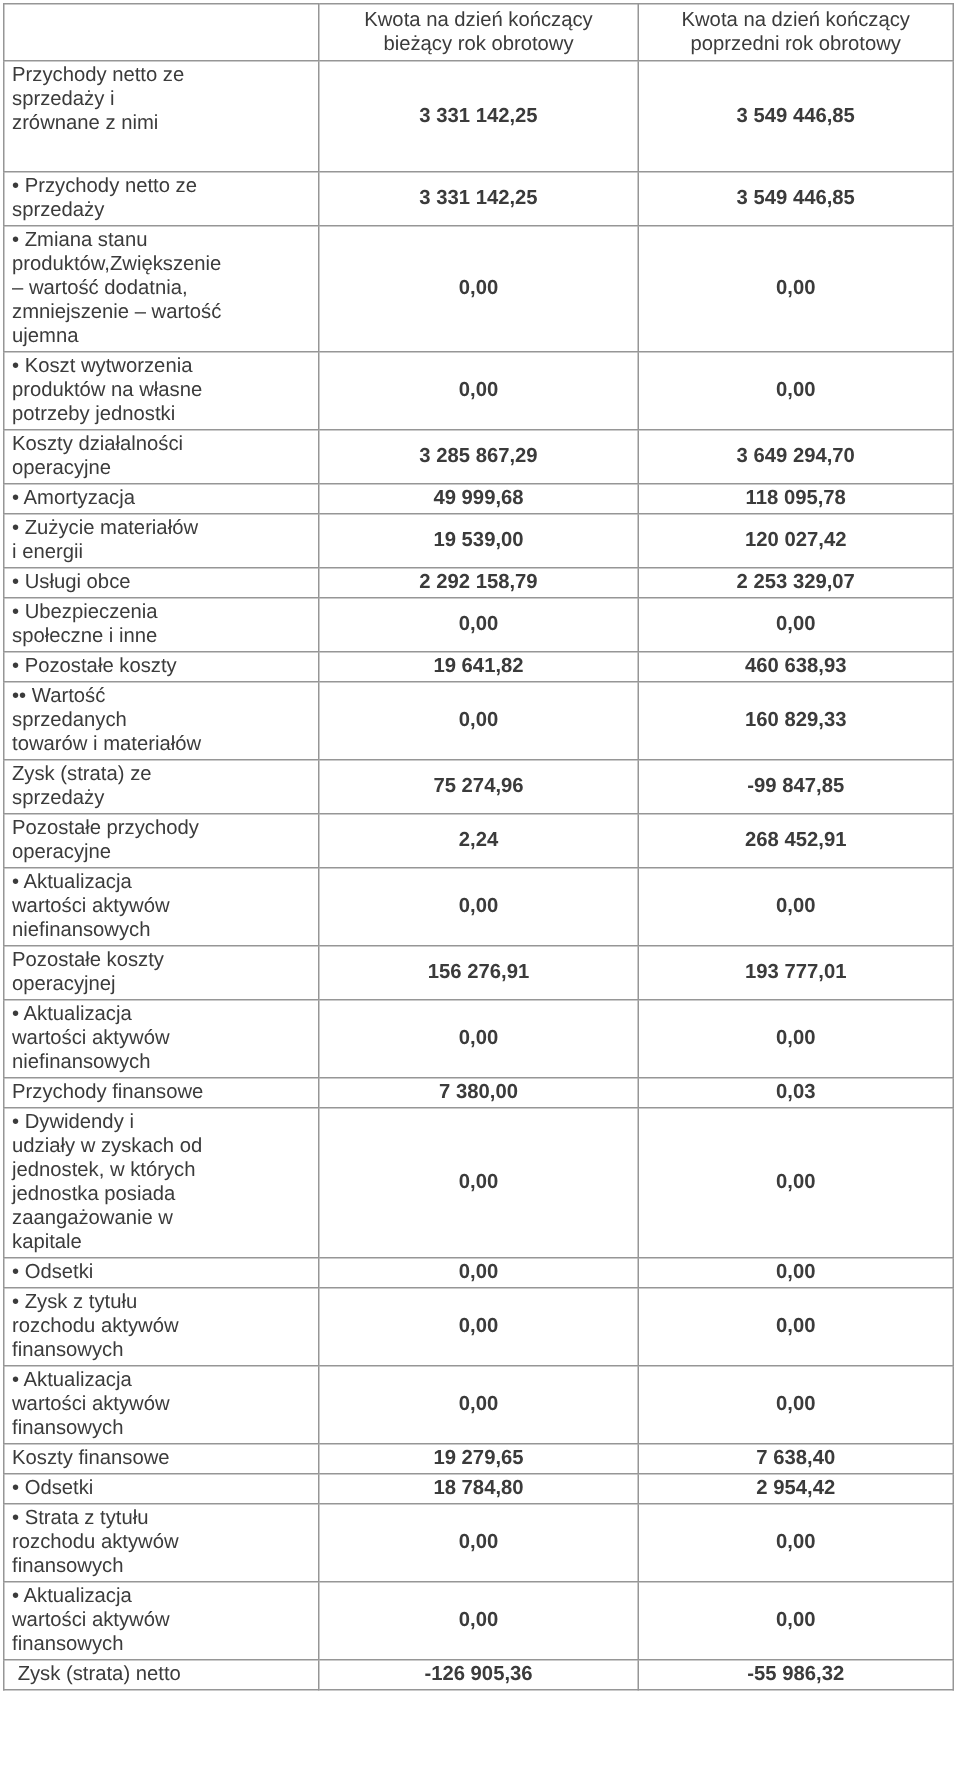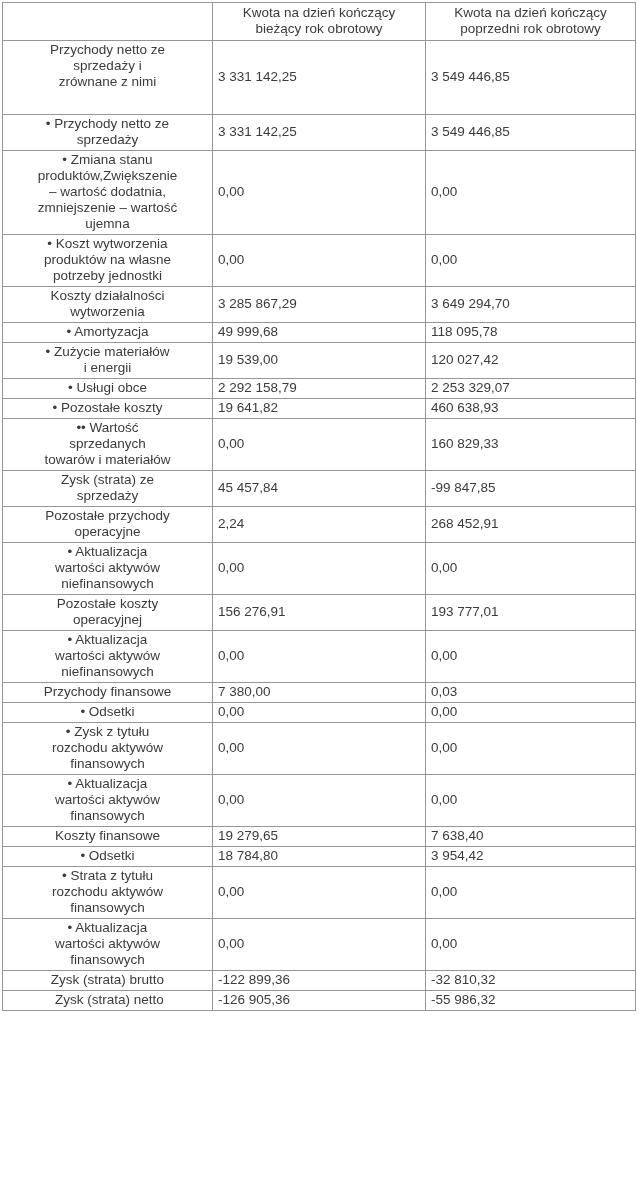--- a/index.html
+++ b/index.html
@@ -34,27 +34,29 @@
     overflow: hidden;
   }
   table.fin th {
     text-align: center;
     vertical-align: middle;
     white-space: pre-line;
     padding: 2px 6px 3px 6px;
     margin-top: 18px;
   }
   table.fin td.label {
-    text-align: center;
+    text-align: left;
     vertical-align: top;
     white-space: pre-line;
   }
   table.fin td.value {
+    text-align: center;
     vertical-align: middle;
     white-space: nowrap;
+    font-weight: bold;
   }
   
   table.fin tbody tr:first-child td { height: 70px; }
 </style>
 </head>
 <body>
 
 <table class="fin">
   <colgroup>
     <col class="c-label">
@@ -95,56 +97,62 @@
       </tr>
       <tr>
         <td class="label">• Koszt wytworzenia
 produktów na własne
 potrzeby jednostki</td>
         <td class="value">0,00</td>
         <td class="value">0,00</td>
       </tr>
       <tr>
         <td class="label">Koszty działalności
-wytworzenia</td>
+operacyjne</td>
         <td class="value">3 285 867,29</td>
         <td class="value">3 649 294,70</td>
       </tr>
       <tr>
         <td class="label">• Amortyzacja</td>
         <td class="value">49 999,68</td>
         <td class="value">118 095,78</td>
       </tr>
       <tr>
         <td class="label">• Zużycie materiałów
 i energii</td>
         <td class="value">19 539,00</td>
         <td class="value">120 027,42</td>
       </tr>
       <tr>
         <td class="label">• Usługi obce</td>
         <td class="value">2 292 158,79</td>
         <td class="value">2 253 329,07</td>
       </tr>
       <tr>
+        <td class="label">• Ubezpieczenia
+społeczne i inne</td>
+        <td class="value">0,00</td>
+        <td class="value">0,00</td>
+      </tr>
+      <tr>
         <td class="label">• Pozostałe koszty</td>
         <td class="value">19 641,82</td>
         <td class="value">460 638,93</td>
       </tr>
       <tr>
         <td class="label">•• Wartość
 sprzedanych
 towarów i materiałów</td>
         <td class="value">0,00</td>
         <td class="value">160 829,33</td>
       </tr>
       <tr>
         <td class="label">Zysk (strata) ze
 sprzedaży</td>
-        <td class="value">45 457,84</td>
+        <td class="value">75 274,96</td>
         <td class="value">-99 847,85</td>
       </tr>
       <tr>
         <td class="label">Pozostałe przychody
 operacyjne</td>
         <td class="value">2,24</td>
         <td class="value">268 452,91</td>
       </tr>
       <tr>
         <td class="label">• Aktualizacja
@@ -165,20 +173,30 @@
 niefinansowych</td>
         <td class="value">0,00</td>
         <td class="value">0,00</td>
       </tr>
       <tr>
         <td class="label">Przychody finansowe</td>
         <td class="value">7 380,00</td>
         <td class="value">0,03</td>
       </tr>
       <tr>
+        <td class="label">• Dywidendy i
+udziały w zyskach od
+jednostek, w których
+jednostka posiada
+zaangażowanie w
+kapitale</td>
+        <td class="value">0,00</td>
+        <td class="value">0,00</td>
+      </tr>
+      <tr>
         <td class="label">• Odsetki</td>
         <td class="value">0,00</td>
         <td class="value">0,00</td>
       </tr>
       <tr>
         <td class="label">• Zysk z tytułu
 rozchodu aktywów
 finansowych</td>
         <td class="value">0,00</td>
         <td class="value">0,00</td>
@@ -191,40 +209,35 @@
         <td class="value">0,00</td>
       </tr>
       <tr>
         <td class="label">Koszty finansowe</td>
         <td class="value">19 279,65</td>
         <td class="value">7 638,40</td>
       </tr>
       <tr>
         <td class="label">• Odsetki</td>
         <td class="value">18 784,80</td>
-        <td class="value">3 954,42</td>
+        <td class="value">2 954,42</td>
       </tr>
       <tr>
         <td class="label">• Strata z tytułu
 rozchodu aktywów
 finansowych</td>
         <td class="value">0,00</td>
         <td class="value">0,00</td>
       </tr>
       <tr>
         <td class="label">• Aktualizacja
 wartości aktywów
 finansowych</td>
         <td class="value">0,00</td>
         <td class="value">0,00</td>
-      </tr>
-      <tr>
-        <td class="label">Zysk (strata) brutto</td>
-        <td class="value">-122 899,36</td>
-        <td class="value">-32 810,32</td>
       </tr>
       <tr>
         <td class="label">&nbsp;Zysk (strata) netto</td>
         <td class="value">-126 905,36</td>
         <td class="value">-55 986,32</td>
       </tr>
     </tbody>
 </table>
 
 </body></html>

